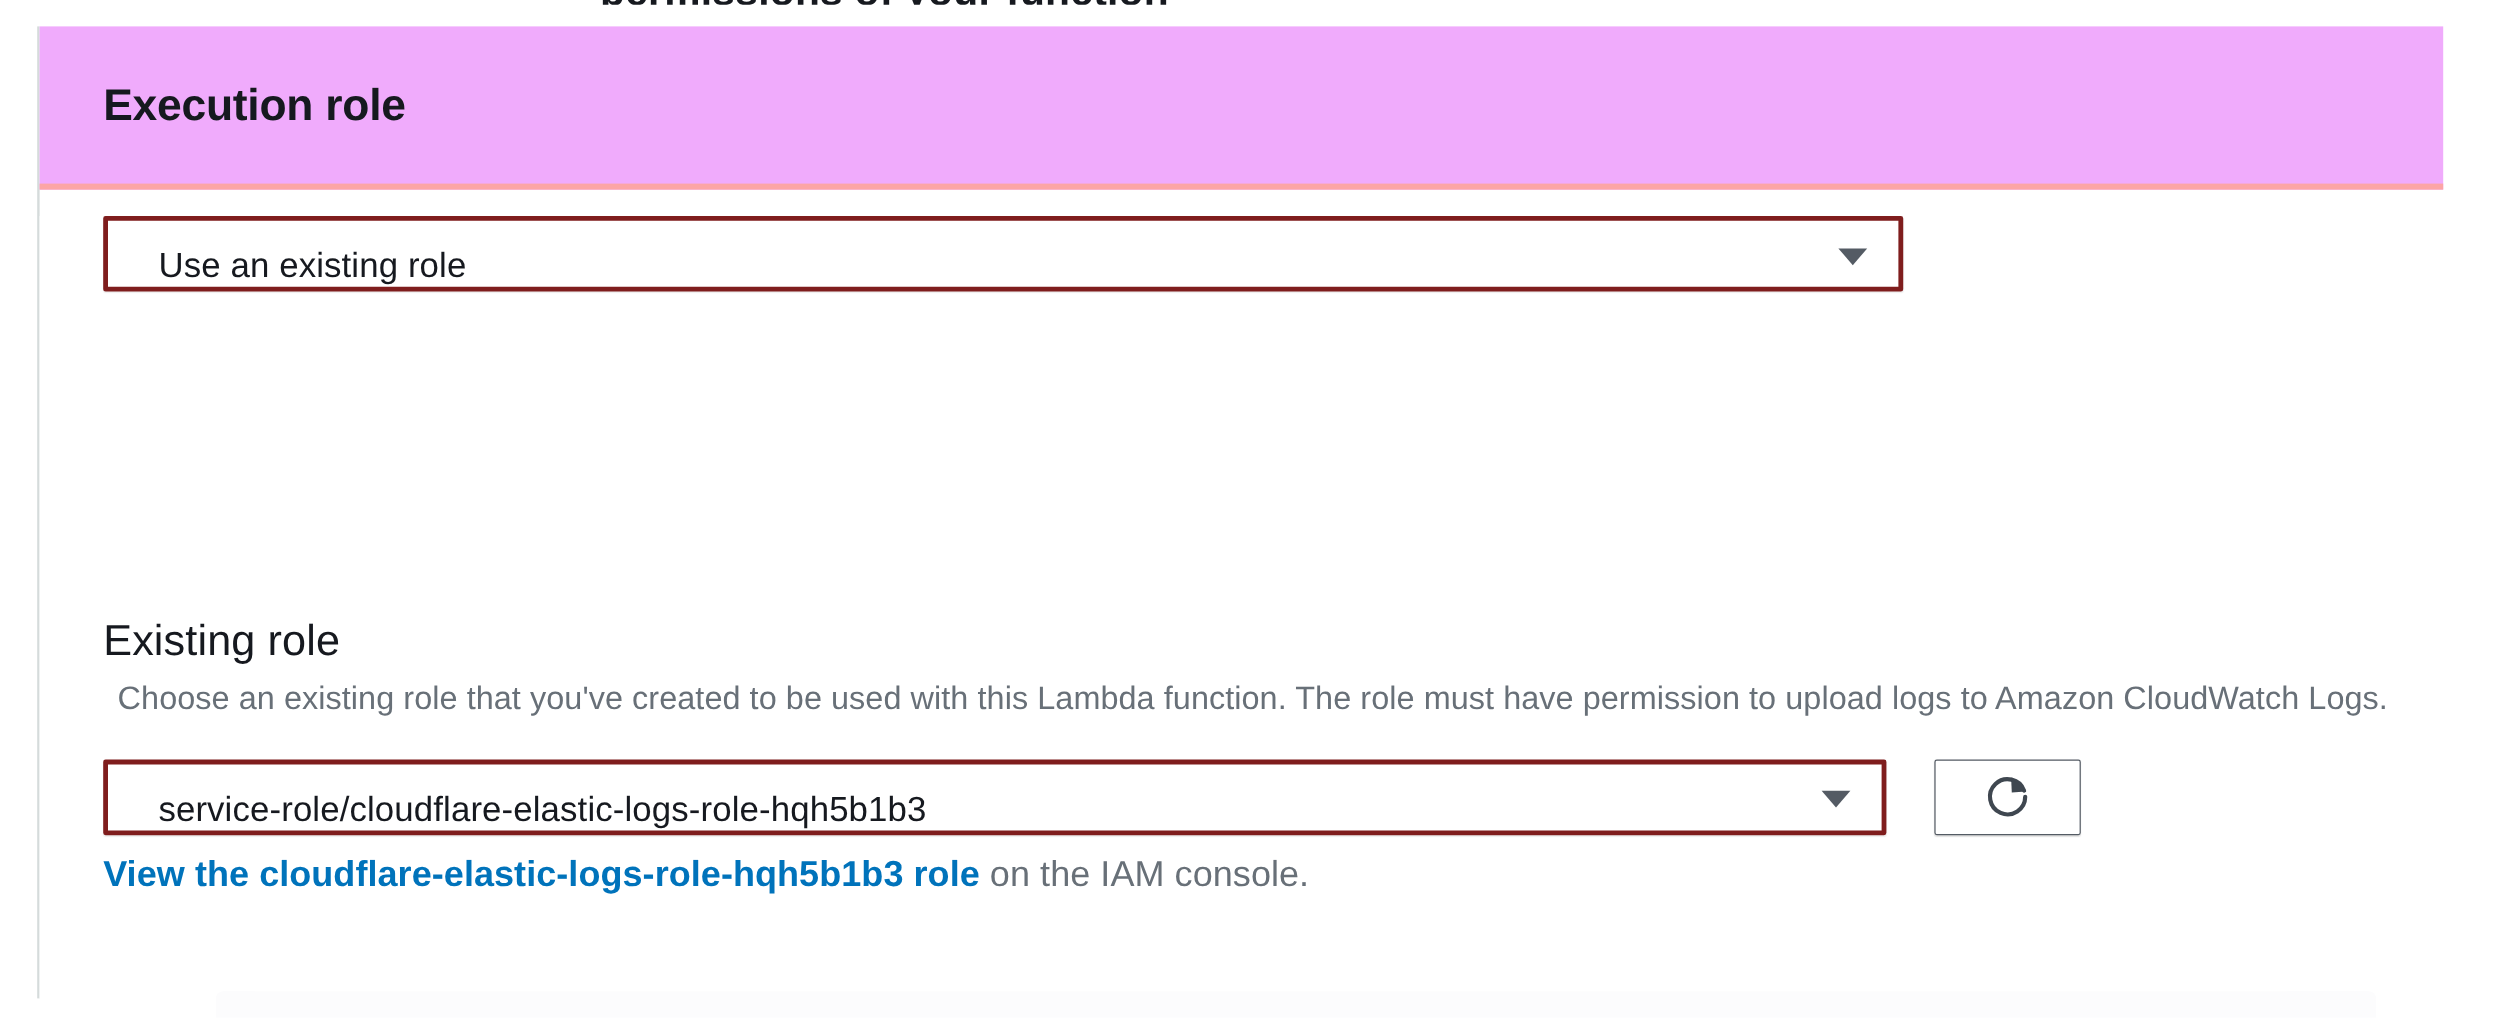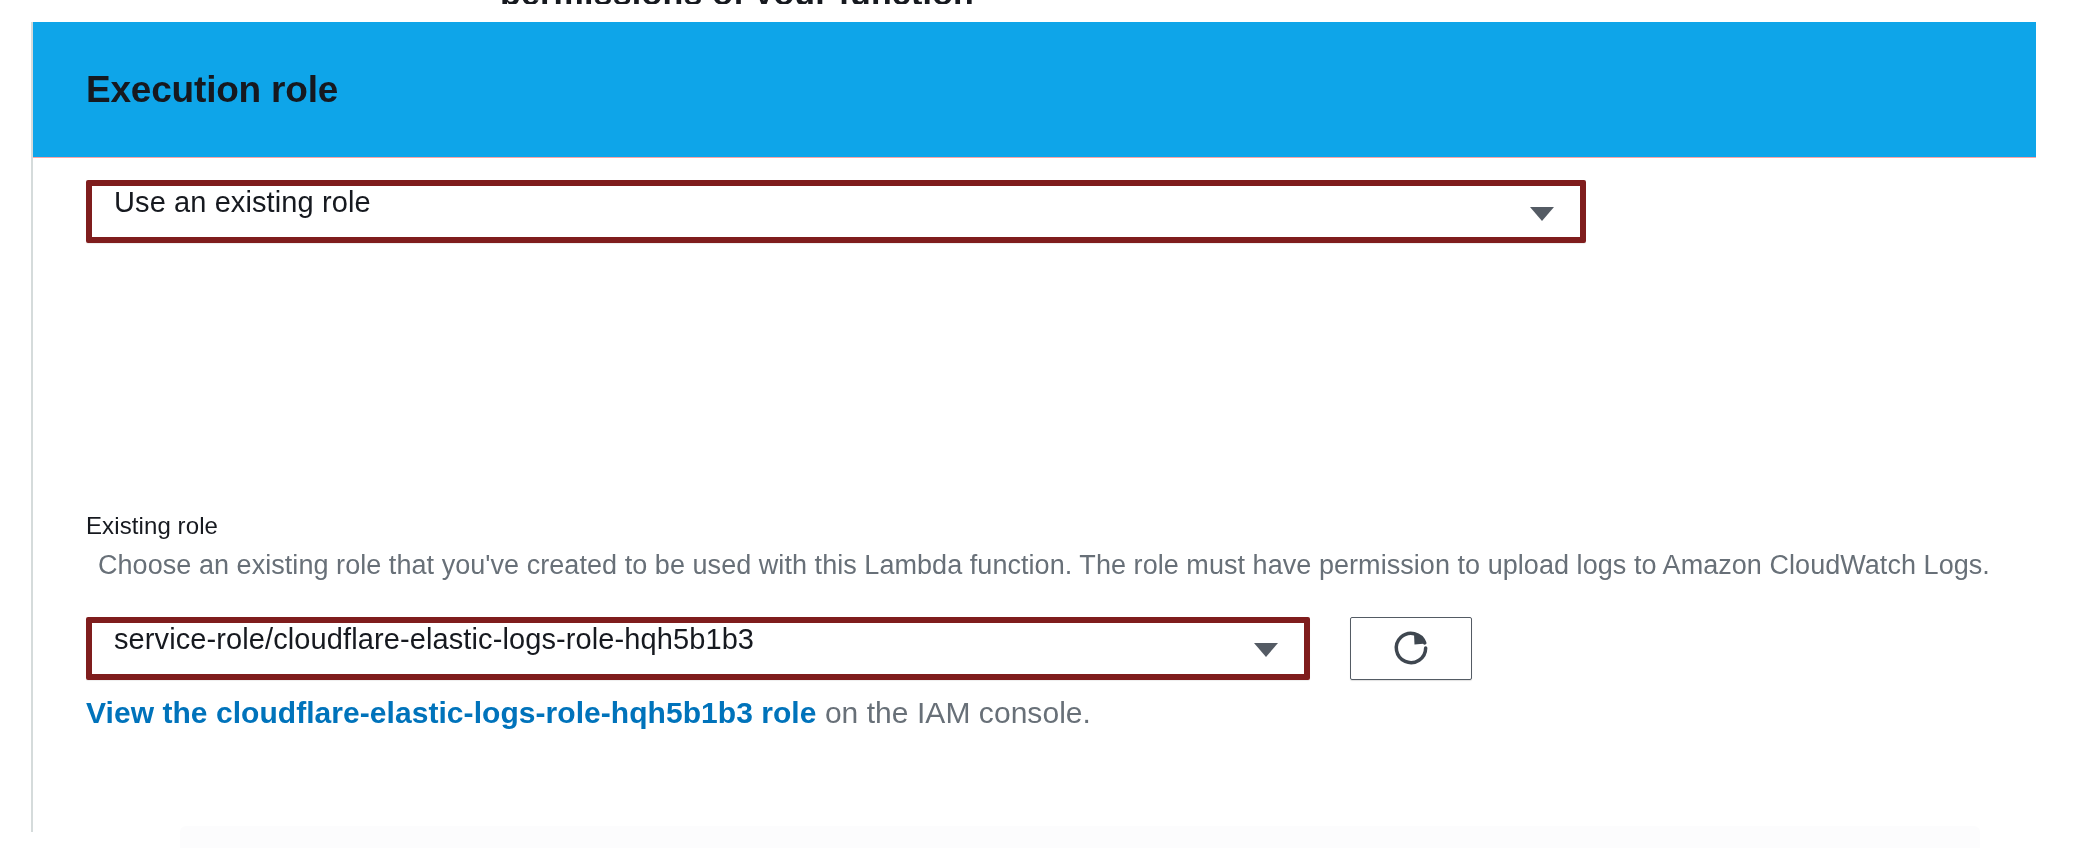--- a/index.html
+++ b/index.html
@@ -41,22 +41,22 @@
   
   .card {
     position: absolute;
     left: 31px;
     top: 22px;
     width: 2005px;
     border-left: 2px solid #d5dbdb;
     box-sizing: border-box;
   }
   .card-header {
-    background: #0ea5e9;
-    border-bottom: 1px solid #fca5a5;
+    background: #f0abfc;
+    border-bottom: 5px solid #fca5a5;
     height: 136px;
     box-sizing: border-box;
     padding: 0 0 0 53px;
     display: flex;
     align-items: center;
   }
   .card-title {
     font-size: 37px;
     font-weight: 700;
     color: #16191f;
@@ -81,43 +81,44 @@
     letter-spacing: .05px;
   }
   .hint-top { padding-top: 54px; }
   .link {
     color: #0073bb;
     font-weight: 700;
     text-decoration: none;
   }
   .field-label {
     color: #16191f;
-    font-size: 24px;
+    font-size: 36px;
     font-weight: 400;
     margin: 0;
     line-height: 1.35;
     letter-spacing: .1px;
   }
 
   .block-existing { position: absolute; left: 53px; top: 330px; right: 0; }
   .desc-existing { margin-top: 4px; width: 1995px; margin-left: 12px; }
 
   
   .select-row { display: flex; align-items: center; }
   .select {
     position: relative;
     height: 63px;
     background: #ffffff;
-    border: 6px solid #7f1d1d;
+    border: 4px solid #7f1d1d;
     border-radius: 2px;
     box-shadow: 0 1px 1px rgba(0,0,0,.07);
     display: flex;
-    align-items: flex-start;
+    align-items: flex-end;
     box-sizing: border-box;
     cursor: pointer;
+    padding-left: 20px;
   }
   .select-value {
     font-size: 29px;
     color: #16191f;
     padding-left: 22px;
     white-space: nowrap;
     overflow: hidden;
     text-overflow: ellipsis;
     letter-spacing: .1px;
   }
@@ -130,21 +131,21 @@
     height: 0;
     border-left: 12px solid transparent;
     border-right: 12px solid transparent;
     border-top: 14px solid #545b64;
   }
   #select-role-type {
     width: 1500px;
     margin-top: 22px;
   }
   #select-existing-role {
-    width: 1224px;
+    width: 1486px;
   }
 
   .refresh-btn {
     width: 122px;
     height: 63px;
     margin-left: 40px;
     background: #ffffff;
     border: 1px solid #545b64;
     border-radius: 2px;
     box-shadow: 0 1px 1px rgba(0,0,0,.12);

